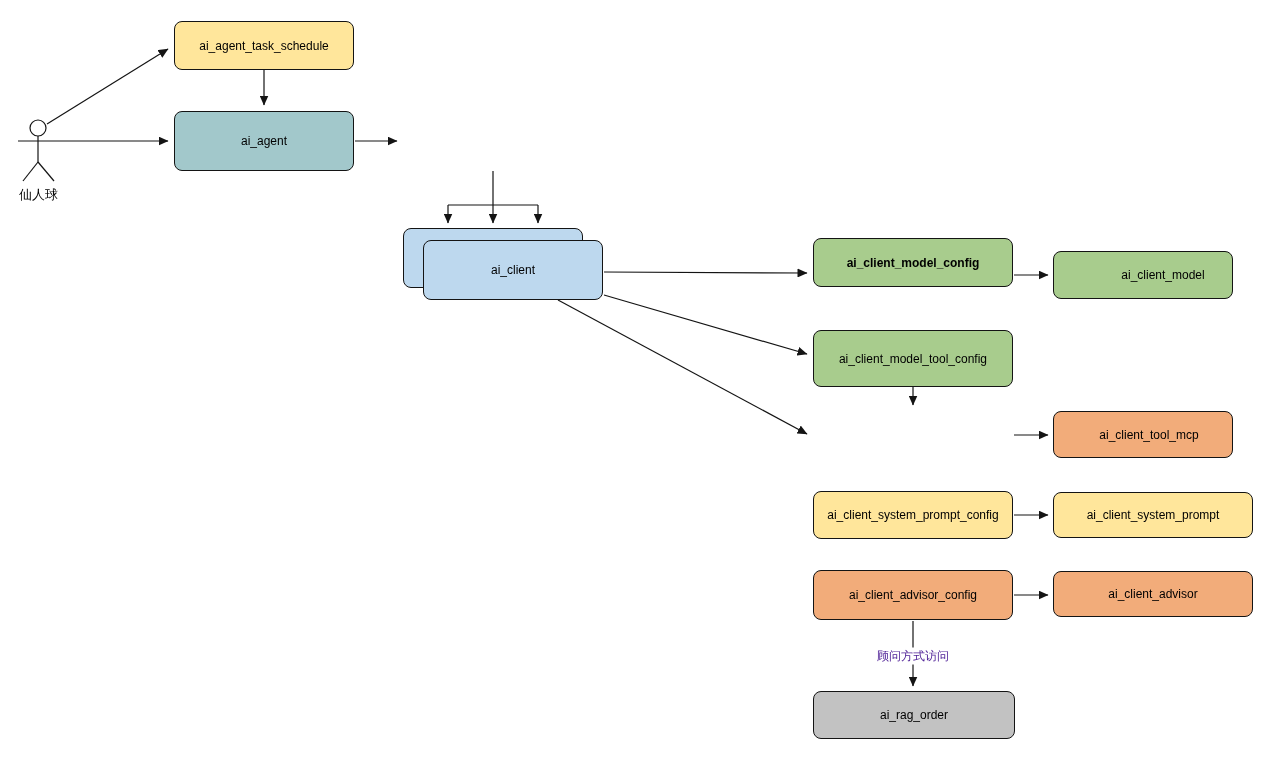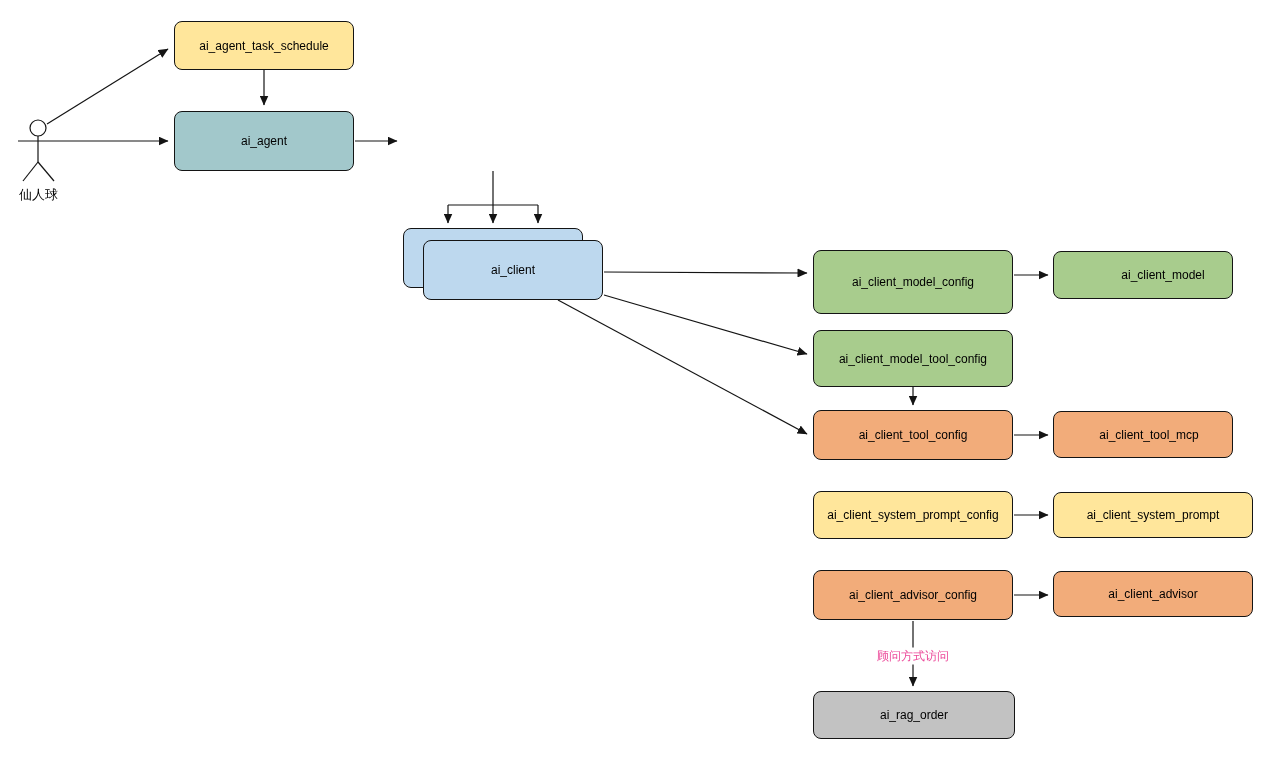--- a/index.html
+++ b/index.html
@@ -23,21 +23,21 @@
     font-size: 12px;
     color: #000000;
     text-align: center;
     z-index: 1;
     white-space: nowrap;
   }
   .edge-label {
     position: absolute;
     z-index: 2;
     font-size: 12px;
-    color: #ec4899;
+    color: #4c1d95;
     background: #ffffff;
     padding: 0 2px;
     transform: translate(-50%, -50%);
     white-space: nowrap;
   }
   .actor-label {
     position: absolute;
     z-index: 1;
     font-size: 13px;
     color: #000000;
@@ -96,27 +96,26 @@
 
   <div class="node" style="left: 174px; top: 21px; width: 180px; height: 49px; background-color: rgb(255, 230, 155);">ai_agent_task_schedule</div>
 
   <div class="node" style="left: 174px; top: 111px; width: 180px; height: 60px; background-color: rgb(162, 200, 203);">ai_agent</div>
 
 
   <div class="node" style="left: 403px; top: 228px; width: 180px; height: 60px; background-color: rgb(189, 216, 238);"></div>
 
   <div class="node" style="left: 423px; top: 240px; width: 180px; height: 60px; background-color: rgb(189, 216, 238);">ai_client</div>
 
-  <div class="node" style="left: 813px; top: 250px; width: 200px; height: 64px; background-color: rgb(168, 204, 141);">ai_client_model_config</div>
+  <div class="node" style="left: 813px; top: 238px; width: 200px; height: 49px; background-color: rgb(168, 204, 141); font-weight: bold;">ai_client_model_config</div>
 
   <div class="node" style="left: 1053px; top: 251px; width: 180px; height: 48px; background-color: rgb(168, 204, 141); padding-left: 40px;">ai_client_model</div>
 
   <div class="node" style="left: 813px; top: 330px; width: 200px; height: 57px; background-color: rgb(168, 204, 141);">ai_client_model_tool_config</div>
 
-  <div class="node" style="left: 813px; top: 410px; width: 200px; height: 50px; background-color: rgb(242, 172, 122);">ai_client_tool_config</div>
 
   <div class="node" style="left: 1053px; top: 411px; width: 180px; height: 47px; background-color: rgb(242, 172, 122); padding-left: 12px;">ai_client_tool_mcp</div>
 
   <div class="node" style="left: 813px; top: 491px; width: 200px; height: 48px; background-color: rgb(255, 230, 155);">ai_client_system_prompt_config</div>
 
   <div class="node" style="left: 1053px; top: 492px; width: 200px; height: 46px; background-color: rgb(255, 230, 155);">ai_client_system_prompt</div>
 
   <div class="node" style="left: 813px; top: 570px; width: 200px; height: 50px; background-color: rgb(242, 172, 122);">ai_client_advisor_config</div>
 
   <div class="node" style="left: 1053px; top: 571px; width: 200px; height: 46px; background-color: rgb(242, 172, 122);">ai_client_advisor</div>

